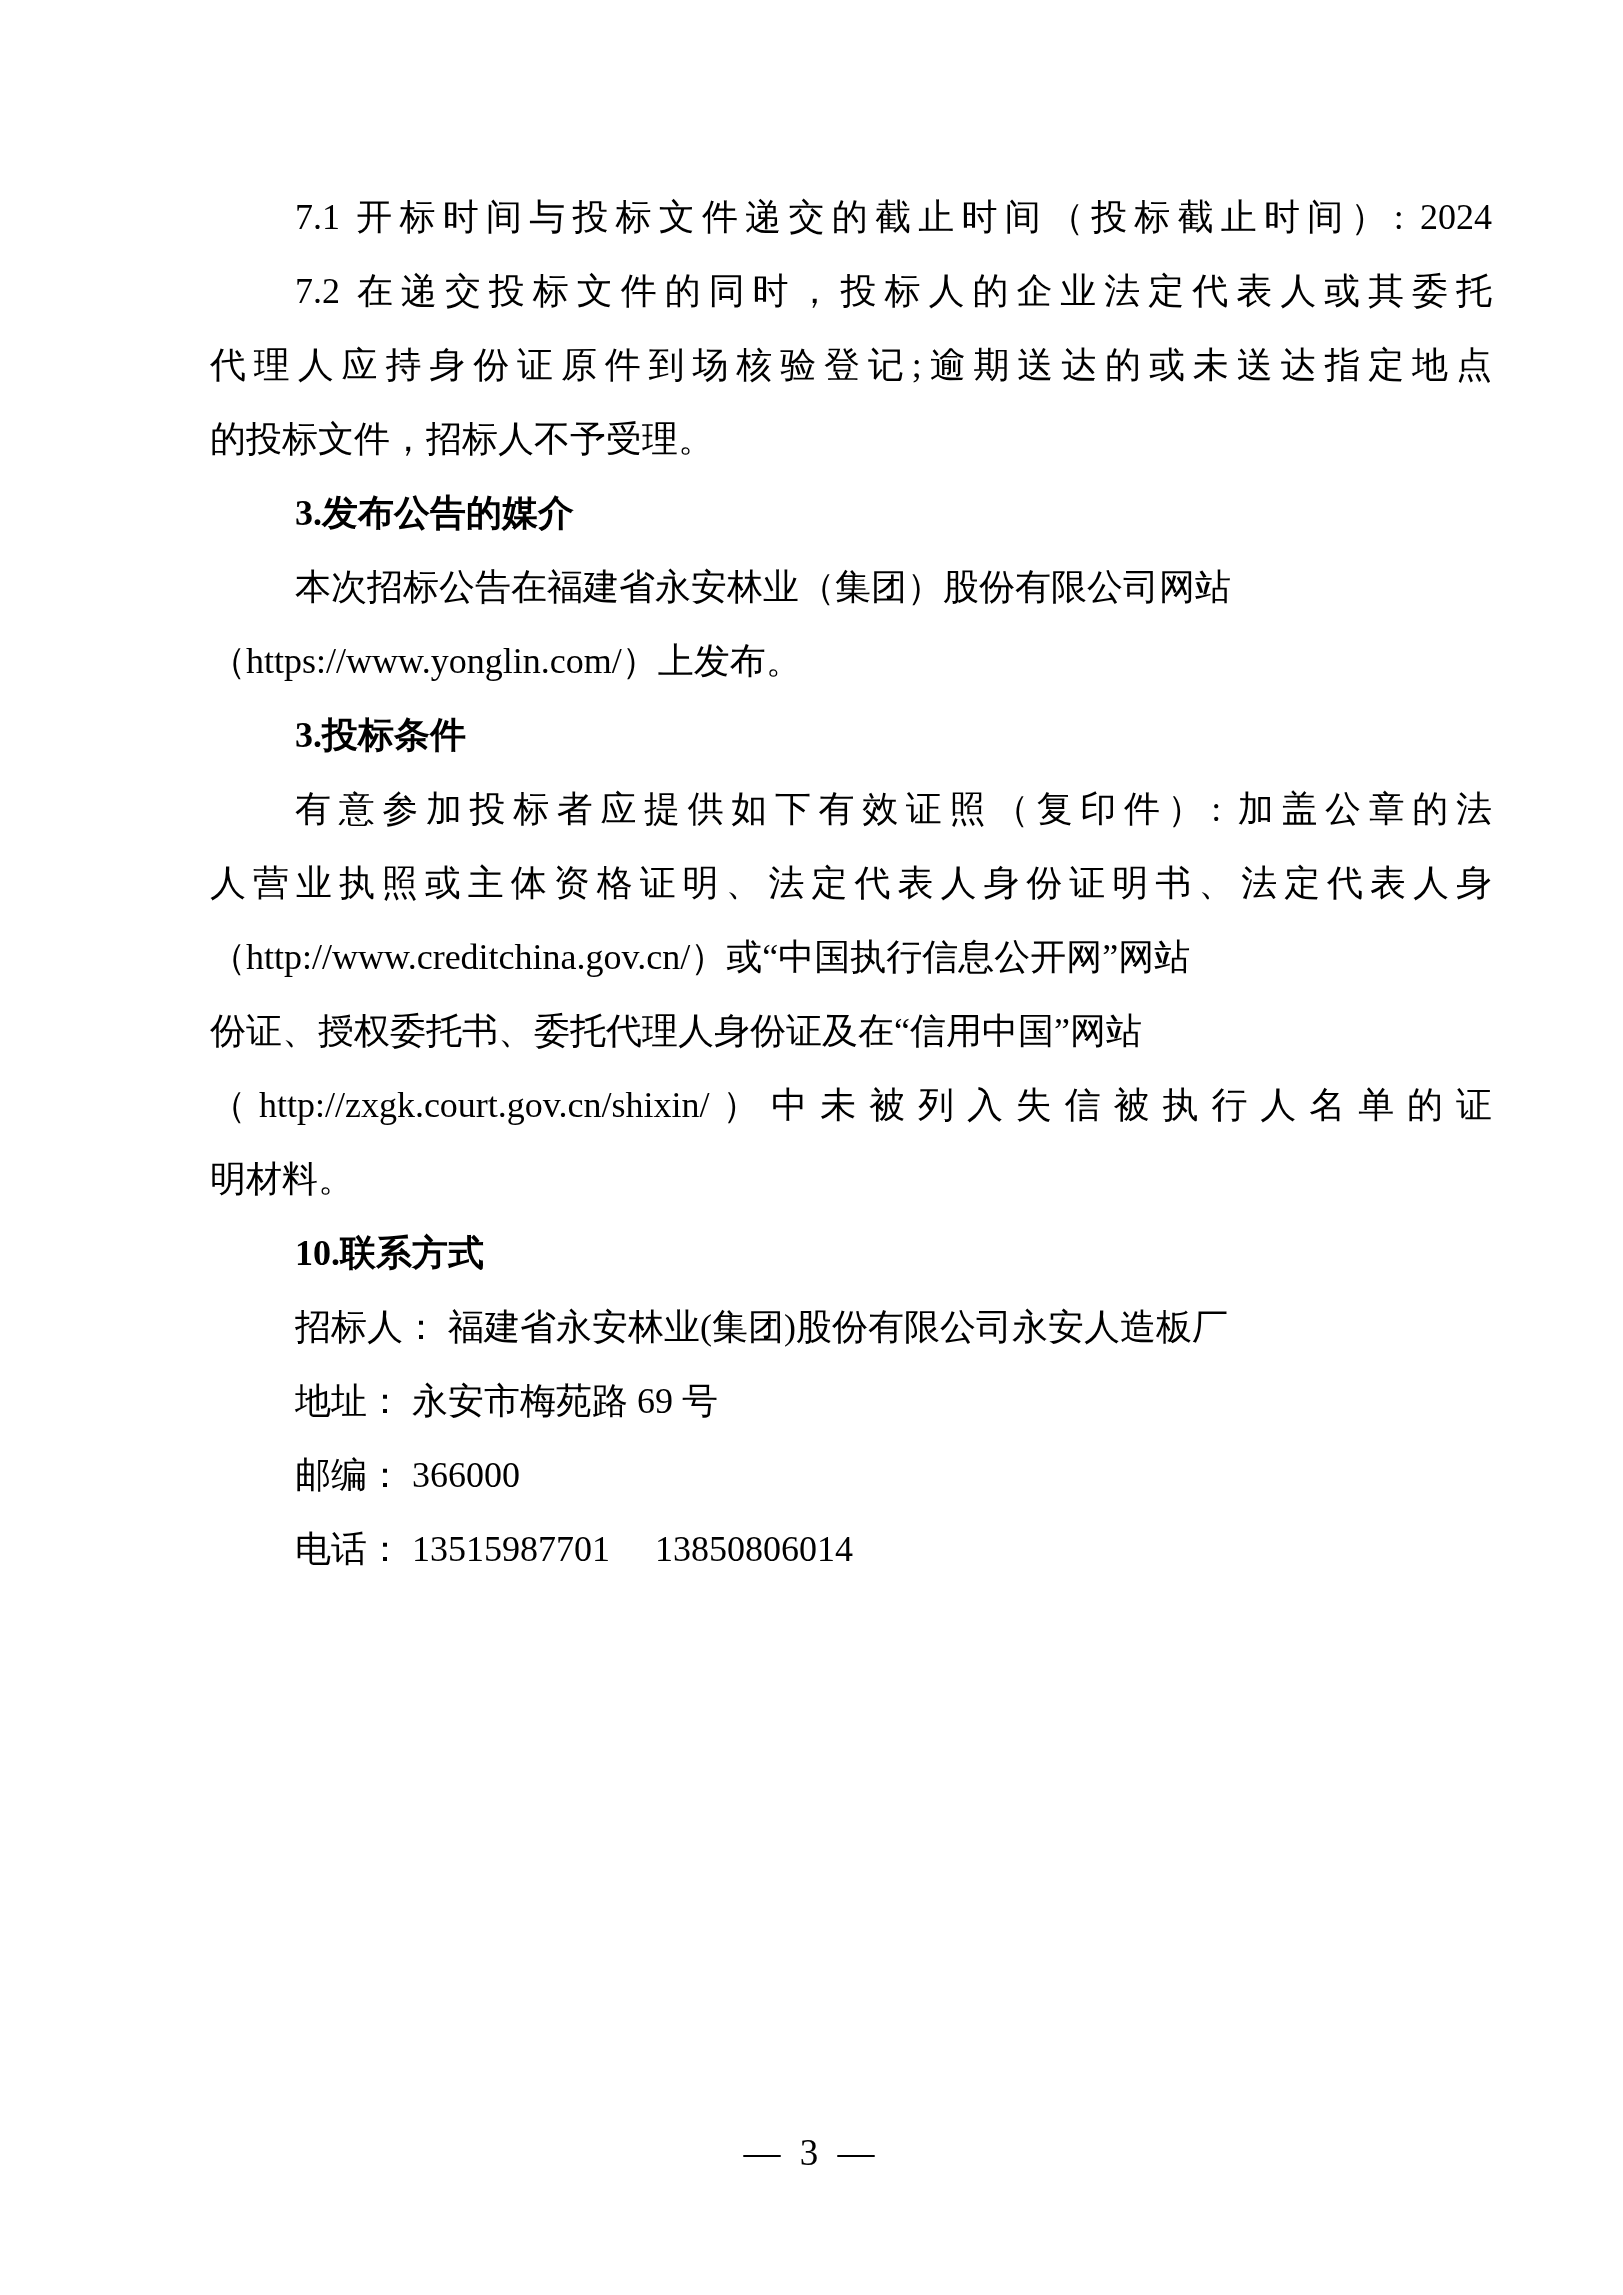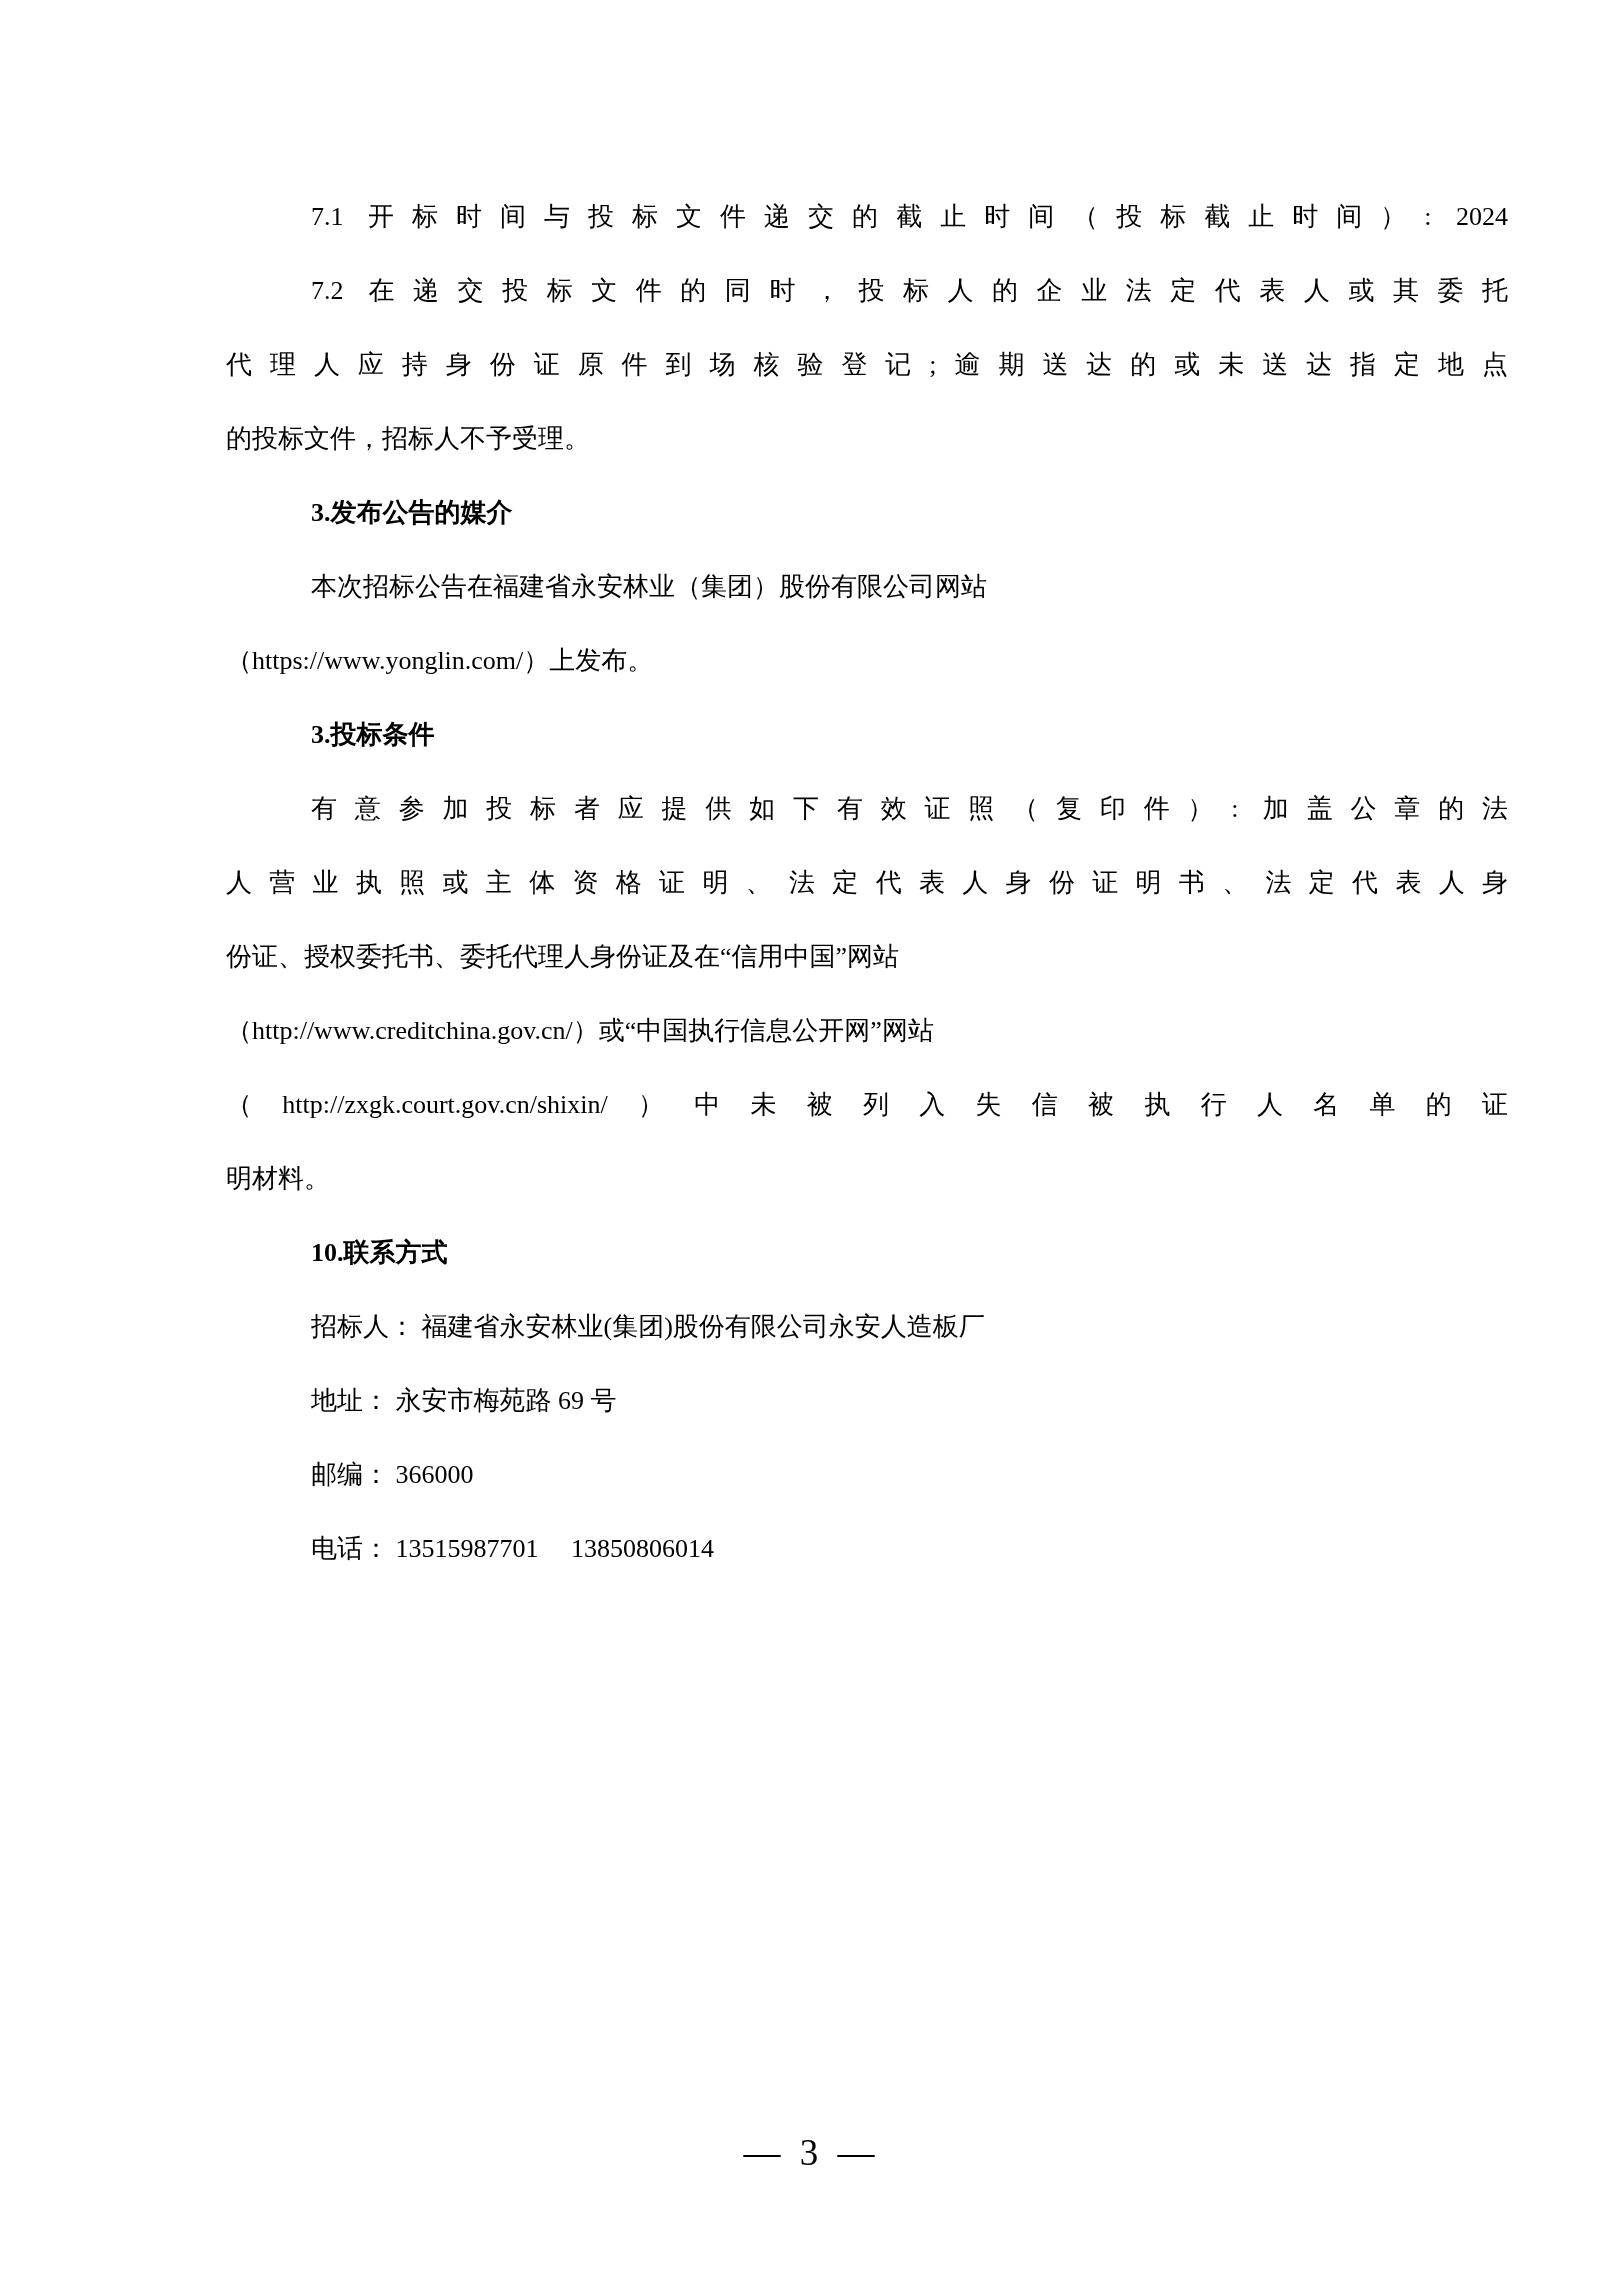--- a/index.html
+++ b/index.html
@@ -11,24 +11,24 @@
     position: relative;
     width: 1623px;
     height: 2295px;
     background: #ffffff;
     color: #000000;
     font-family: "Liberation Serif", "DejaVu Serif", serif;
     overflow: hidden;
   }
   .content {
     position: absolute;
-    left: 226px;
+    left: 210px;
     top: 180px;
     width: 1282px;
-    font-size: 26px;
+    font-size: 36px;
     line-height: 74px;
   }
   .line {
     height: 74px;
     overflow: hidden;
     white-space: nowrap;
   }
   .just {
     white-space: normal;
     text-align: justify;
@@ -63,22 +63,22 @@
     <div class="line just">代理人应持身份证原件到场核验登记;逾期送达的或未送达指定地点</div>
     <div class="line">的投标文件，招标人不予受理。</div>
 
     <div class="line indent bold">3.发布公告的媒介</div>
     <div class="line indent">本次招标公告在福建省永安林业（集团）股份有限公司网站</div>
     <div class="line">（https://www.yonglin.com/）上发布。</div>
 
     <div class="line indent bold">3.投标条件</div>
     <div class="line just indent">有意参加投标者应提供如下有效证照（复印件）: 加盖公章的法</div>
     <div class="line just">人营业执照或主体资格证明、法定代表人身份证明书、法定代表人身</div>
+    <div class="line">（http://www.creditchina.gov.cn/）或“中国执行信息公开网”网站</div>
     <div class="line">份证、授权委托书、委托代理人身份证及在“信用中国”网站</div>
-    <div class="line">（http://www.creditchina.gov.cn/）或“中国执行信息公开网”网站</div>
     <div class="line just">（http://zxgk.court.gov.cn/shixin/）中未被列入失信被执行人名单的证</div>
     <div class="line">明材料。</div>
 
     <div class="line indent bold">10.联系方式</div>
     <div class="line indent">招标人： 福建省永安林业(集团)股份有限公司永安人造板厂</div>
     <div class="line indent">地址： 永安市梅苑路 69 号</div>
     <div class="line indent">邮编： 366000</div>
     <div class="line indent">电话： 13515987701　 13850806014</div>
 
   </div>

